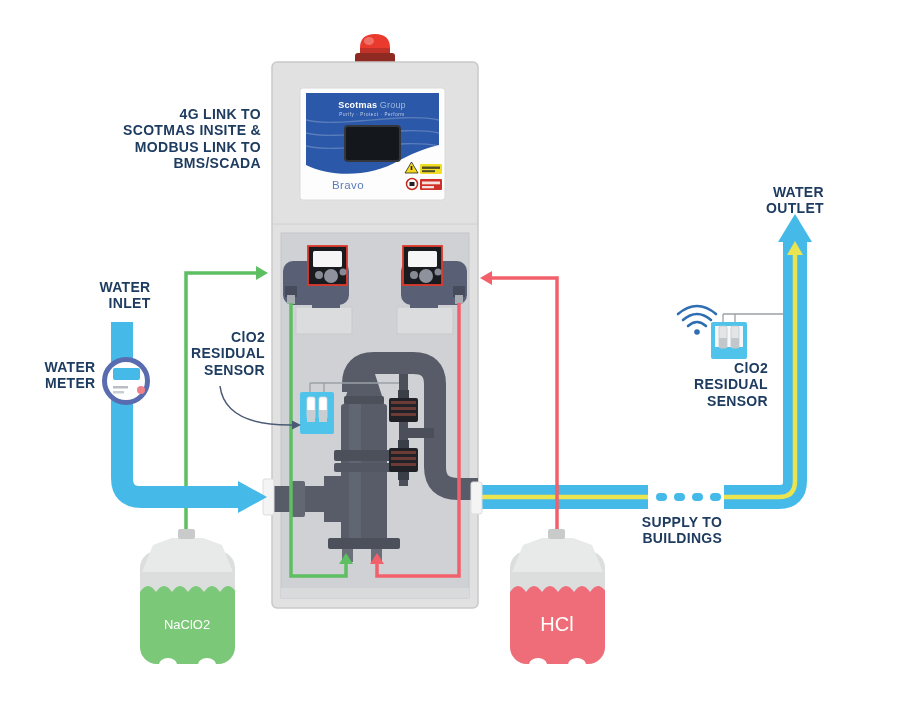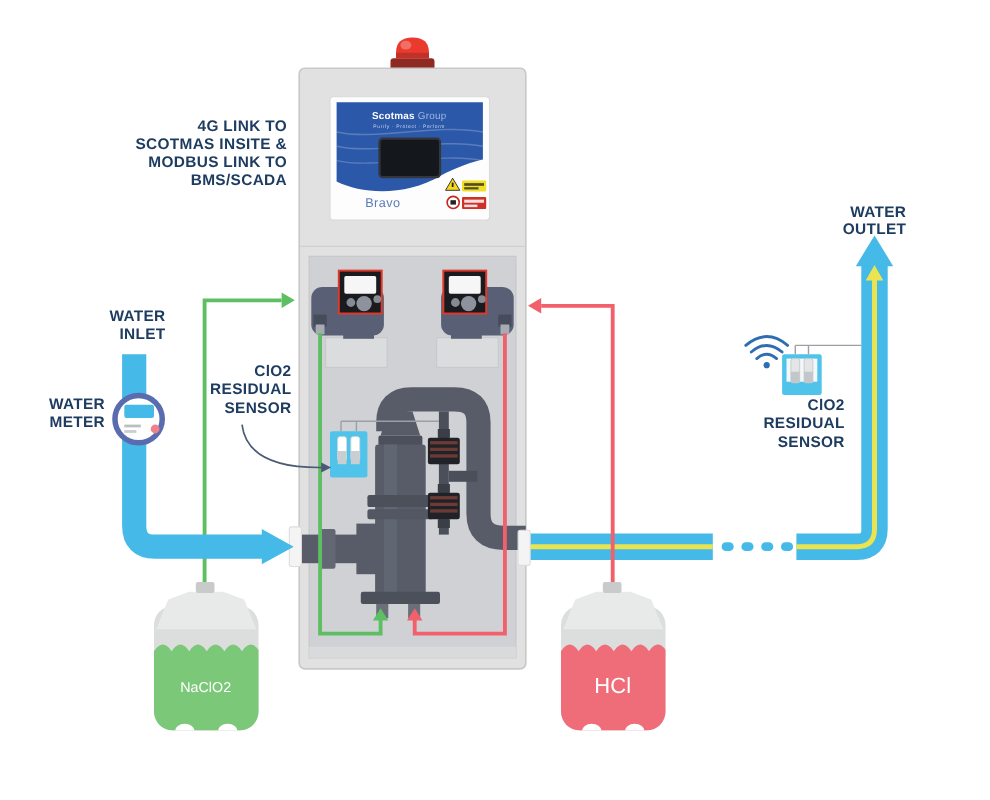--- a/index.html
+++ b/index.html
@@ -234,20 +234,22 @@
 <div class="lbl" style="left:70px;top:359px;">WATER
 METER</div>
 <div class="lbl" style="left:228px;top:329px;">ClO2
 RESIDUAL
 SENSOR</div>
 <div class="lbl" style="left:731px;top:360px;">ClO2
 RESIDUAL
 SENSOR</div>
 <div class="lbl" style="left:795px;top:184px;">WATER
 OUTLET</div>
+<div class="lbl" style="left:682px;top:514px;">SUPPLY TO
+BUILDINGS</div>
 
 <div class="tank-lbl" style="left:187px;top:617px;font-size:13px;">NaClO2</div>
 <div class="tank-lbl" style="left:557px;top:613px;font-size:20px;">HCl</div>
 
 <div class="brand" style="left:372px;top:100px;"><span class="bold">Scotmas</span> <span class="light">Group</span></div>
 <div class="tagline" style="left:372px;top:112px;">Purify · Protect · Perform</div>
 <div class="model" style="left:312px;top:179px;margin-left:20px;">Bravo</div>
 
 </div>
 

